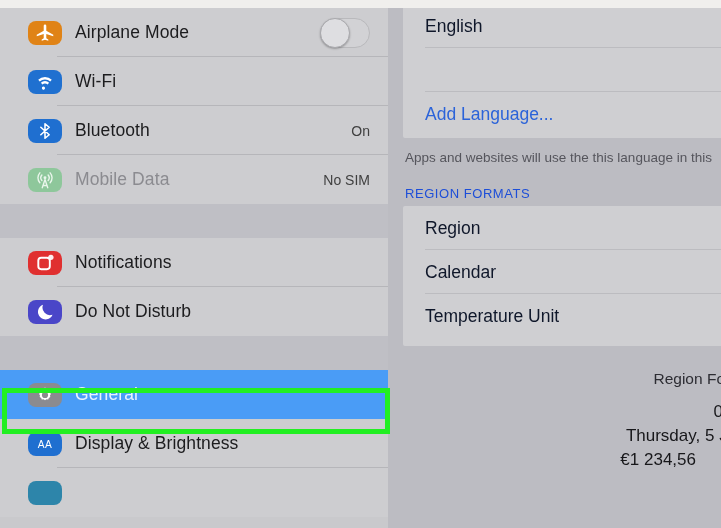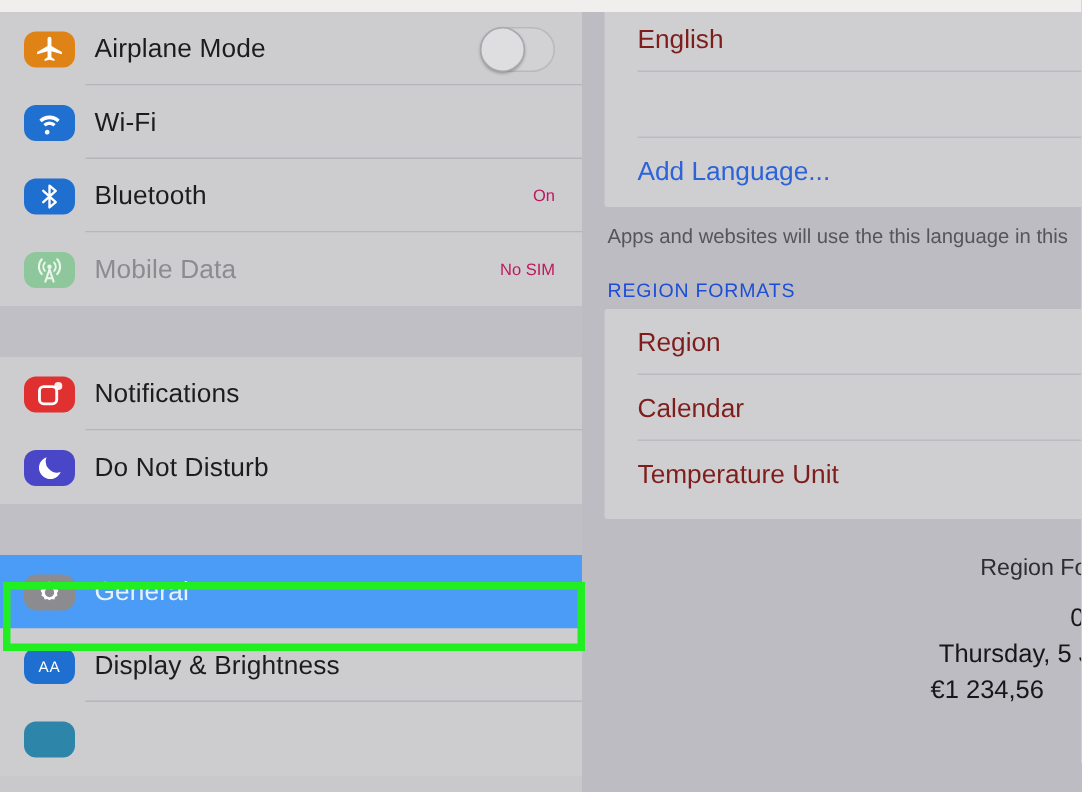--- a/index.html
+++ b/index.html
@@ -16,37 +16,37 @@
 
   
   .sidebar{
     position:absolute;left:0;top:8px;width:388px;height:520px;
     background:#c9c9cc;overflow:hidden;
   }
   .group{background:#cdcdd0;}
   .gap{height:34px;background:#bfbfc5;}
   .row{
     position:relative;height:49px;display:flex;align-items:center;
-    padding-left:16px;box-sizing:border-box;background:#cdcdd0;
+    padding-left:28px;box-sizing:border-box;background:#cdcdd0;
   }
   .row .sep{
     position:absolute;left:57px;right:0;bottom:0;height:1px;background:#b6b6ba;
   }
   .ico{
     width:34px;height:24px;border-radius:8px;flex:0 0 34px;
     display:flex;align-items:center;justify-content:center;
     color:#fff;position:relative;text-decoration:underline;
   }
   .label{
     margin-left:13px;font-size:17.5px;color:#1c1c1e;letter-spacing:0.1px;
     white-space:nowrap;
   }
   .label.dim{color:#8b8b90;}
   .value{
-    margin-left:auto;margin-right:18px;font-size:11px;color:#be185d;
+    margin-left:auto;margin-right:18px;font-size:14px;color:#404040;
   }
 
   
   .toggle{
     margin-left:auto;margin-right:18px;width:50px;height:30px;border-radius:15px;
     background:#d2d2d5;border:1px solid #b9b9bc;position:relative;box-sizing:border-box;
   }
   .toggle .knob{
     position:absolute;left:-1px;top:-1px;width:30px;height:30px;border-radius:50%;
     background:#dedee1;border:1px solid #a9a9ad;box-shadow:0 1px 2px rgba(0,0,0,.28);
@@ -72,21 +72,21 @@
   }
   .card{
     position:absolute;left:15px;width:340px;background:#cfcfd2;
     border-radius:2px;overflow:hidden;
   }
   .drow{
     position:relative;height:44px;display:flex;align-items:center;
     padding-left:22px;box-sizing:border-box;
   }
   .drow .dsep{position:absolute;left:22px;right:0;bottom:0;height:1px;background:#bcbcc0;}
-  .dtext{font-size:17.5px;color:#7f1d1d;white-space:nowrap;}
+  .dtext{font-size:17.5px;color:#0f172a;white-space:nowrap;}
   .dtext.link{color:#2b63d9;text-align:center;}
 
   .footnote{
     position:absolute;left:17px;font-size:13.5px;color:#55555c;white-space:nowrap;
   }
   .sectionhdr{
     position:absolute;left:17px;font-size:13px;color:#1d4ed8;letter-spacing:.55px;
     white-space:nowrap;
   }
   .example{

